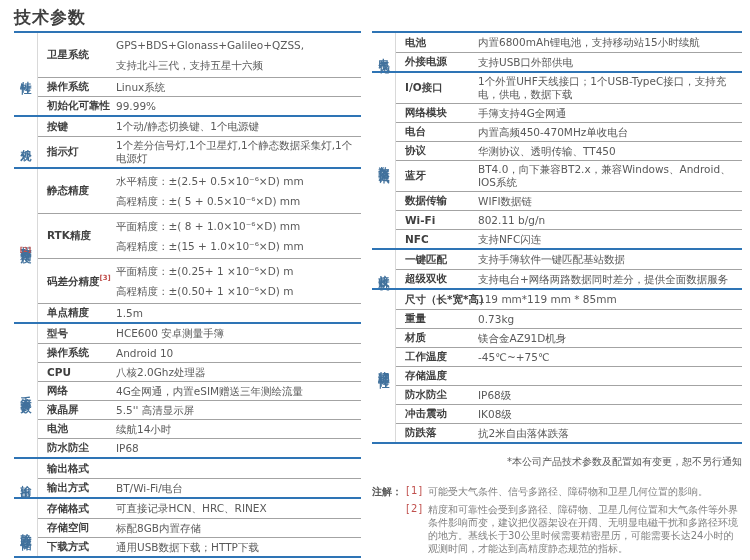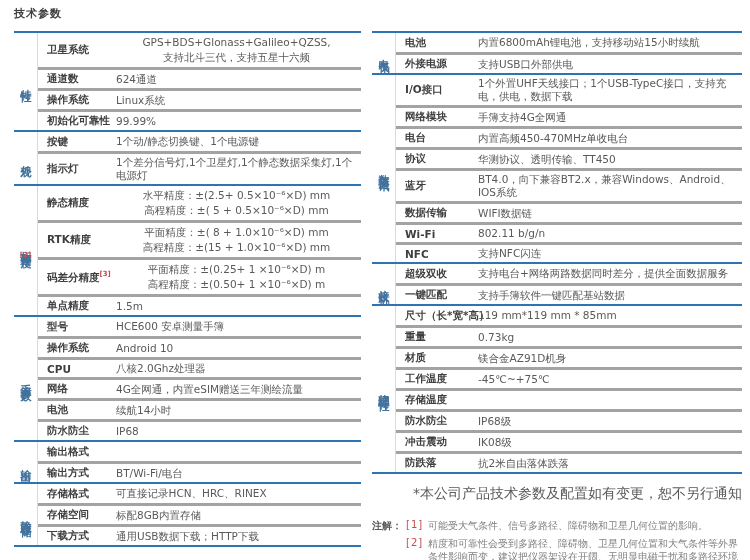--- a/index.html
+++ b/index.html
@@ -3,21 +3,21 @@
 <meta charset="utf-8">
 <style>
   html,body{margin:0;padding:0;background:#ffffff;}
   body{
     width:750px;height:560px;position:relative;overflow:hidden;
     font-family:"DejaVu Sans","Liberation Sans",sans-serif;
     -webkit-font-smoothing:antialiased;
   }
   .page-title{
     position:absolute;left:14px;top:6px;
-    font-size:11px;font-weight:600;color:#3f3f3f;letter-spacing:1px;
+    font-size:17px;font-weight:600;color:#3f3f3f;letter-spacing:1px;
   }
   .col{position:absolute;top:31px;}
   .col-left{left:14px;width:347px;}
   .col-right{left:372px;width:370px;}
 
   .spec-table{border-bottom:2px solid #2e74b5;}
   .spec-section{display:flex;border-top:2px solid #2e74b5;}
   .section-name{
     width:23px;flex:0 0 23px;display:flex;flex-direction:column;
     align-items:center;justify-content:center;
@@ -26,36 +26,36 @@
   .section-name .vtxt{
     writing-mode:vertical-rl;text-orientation:upright;
     letter-spacing:2px;line-height:1;
   }
   .section-name .sup{font-size:7px;color:#c0504d;margin-top:1px;letter-spacing:0;}
   .rows{flex:1;border-left:1px solid #d9d9d9;min-width:0;}
   .spec-row{
     display:flex;align-items:center;min-height:19px;box-sizing:border-box;
     padding:2px 0;
   }
-  .spec-row + .spec-row{border-top:3px solid #a3a3a3;}
+  .spec-row + .spec-row{border-top:1px solid #a3a3a3;}
   .row-label{
     flex:0 0 var(--labelw);width:var(--labelw);padding-left:9px;box-sizing:border-box;
     font-size:10.5px;font-weight:bold;color:#3f3f3f;white-space:nowrap;
   }
   .row-label .sup{font-size:7px;color:#c0504d;vertical-align:super;font-weight:bold;}
   .row-value{
     flex:1;font-size:10.5px;color:#595959;line-height:13px;
     white-space:pre-line;padding-right:4px;min-width:0;
   }
-  .spec-row.multi .row-value{line-height:15px;text-align:center;}
+  .spec-row.multi .row-value{line-height:20px;}
   .table-left{--labelw:78px;}
   .table-right{--labelw:82px;}
 
   .footer-note{
-    margin-top:11px;text-align:right;font-size:14px;color:#595959;
+    margin-top:11px;text-align:right;font-size:10px;color:#595959;
   }
   .notes{margin-top:16px;display:flex;font-size:10px;color:#808080;}
   .notes-label{flex:0 0 34px;color:#595959;font-weight:bold;white-space:nowrap;}
   .note-list{flex:1;}
   .note-item{display:flex;margin-bottom:5px;}
   .note-marker{flex:0 0 22px;color:#c0504d;letter-spacing:1px;white-space:nowrap;}
   .note-text{flex:1;line-height:13px;}
 </style>
 </head>
 <body>
@@ -68,24 +68,20 @@
         <div class="section-name">
           <span class="vtxt">特性</span>
         </div>
         <div class="rows">
           <div class="spec-row multi">
             <div class="row-label"><span>卫星系统</span></div>
             <div class="row-value">GPS+BDS+Glonass+Galileo+QZSS,
 支持北斗三代，支持五星十六频</div>
           </div>
           <div class="spec-row">
-            <div class="row-label"><span>通道数</span></div>
-            <div class="row-value">624通道</div>
-          </div>
-          <div class="spec-row">
             <div class="row-label"><span>操作系统</span></div>
             <div class="row-value">Linux系统</div>
           </div>
           <div class="spec-row">
             <div class="row-label"><span>初始化可靠性</span></div>
             <div class="row-value">99.99%</div>
           </div>
         </div>
       </div>
       <div class="spec-section">
@@ -145,20 +141,24 @@
           </div>
           <div class="spec-row">
             <div class="row-label"><span>CPU</span></div>
             <div class="row-value">八核2.0Ghz处理器</div>
           </div>
           <div class="spec-row">
             <div class="row-label"><span>网络</span></div>
             <div class="row-value">4G全网通，内置eSIM赠送三年测绘流量</div>
           </div>
           <div class="spec-row">
+            <div class="row-label"><span>液晶屏</span></div>
+            <div class="row-value">5.5'' 高清显示屏</div>
+          </div>
+          <div class="spec-row">
             <div class="row-label"><span>电池</span></div>
             <div class="row-value">续航14小时</div>
           </div>
           <div class="spec-row">
             <div class="row-label"><span>防水防尘</span></div>
             <div class="row-value">IP68</div>
           </div>
         </div>
       </div>
       <div class="spec-section">
@@ -252,26 +252,26 @@
             <div class="row-value">支持NFC闪连</div>
           </div>
         </div>
       </div>
       <div class="spec-section">
         <div class="section-name">
           <span class="vtxt">接收机</span>
         </div>
         <div class="rows">
           <div class="spec-row">
+            <div class="row-label"><span>一键匹配</span></div>
+            <div class="row-value">支持手簿软件一键匹配基站数据</div>
+          </div>
+          <div class="spec-row">
             <div class="row-label"><span>超级双收</span></div>
             <div class="row-value">支持电台+网络两路数据同时差分，提供全面数据服务</div>
-          </div>
-          <div class="spec-row">
-            <div class="row-label"><span>一键匹配</span></div>
-            <div class="row-value">支持手簿软件一键匹配基站数据</div>
           </div>
         </div>
       </div>
       <div class="spec-section">
         <div class="section-name">
           <span class="vtxt">物理特性</span>
         </div>
         <div class="rows">
           <div class="spec-row">
             <div class="row-label"><span>尺寸（长*宽*高）</span></div>

